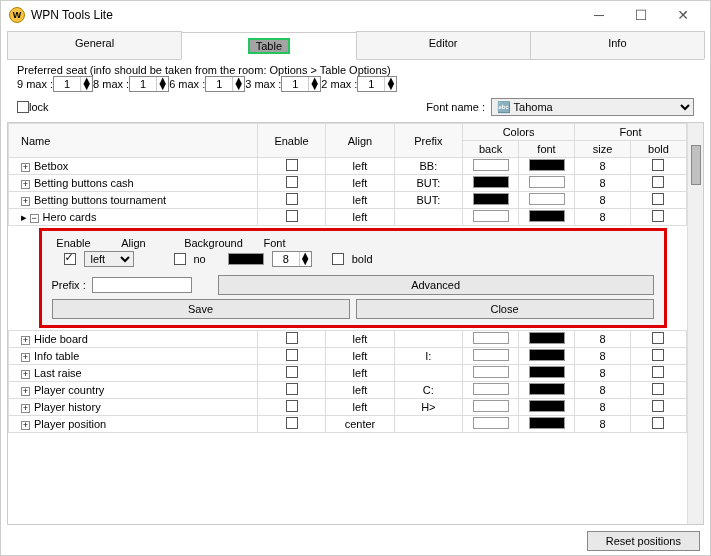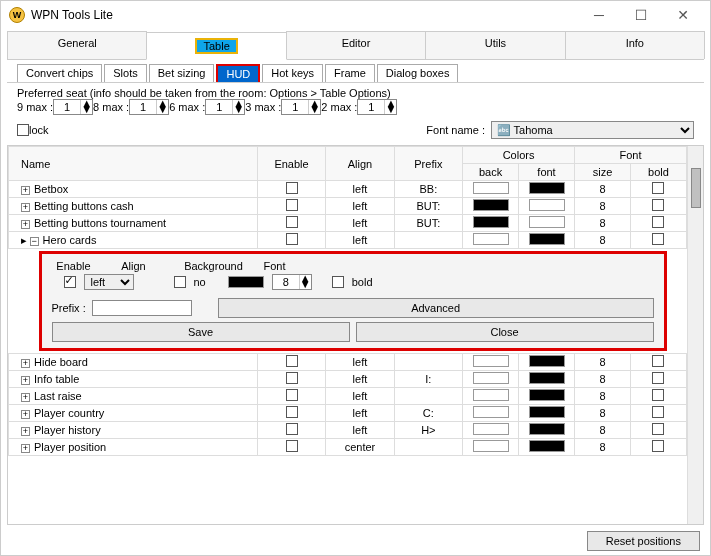--- a/index.html
+++ b/index.html
@@ -6,21 +6,21 @@
 body { margin: 0; background: #f0f0f0; width: 711px; height: 556px; overflow: hidden; }
 .window { background: #fff; border: 1px solid #ccc; width: 711px; height: 556px; display: flex; flex-direction: column; }
 .titlebar { display: flex; align-items: center; height: 28px; padding: 0 8px; background: #fff; }
 .titlebar .icon { width: 16px; height: 16px; border-radius: 50%; background: #f5c242; border: 1px solid #b08000; margin-right: 6px; display:flex; align-items:center; justify-content:center; font-size:9px; font-weight:bold; color:#000;}
 .titlebar .title { flex: 1; font-size: 12px; }
 .winbtns { display: flex; gap: 12px; padding-right:4px;}
 .winbtn { width: 30px; text-align: center; color: #555; font-size: 14px; cursor: default; }
 .maintabs { display: flex; border-bottom: 1px solid #ccc; margin: 2px 6px 0 6px; }
 .maintab { flex: 1; text-align: center; padding: 5px 0; border: 1px solid #ccc; border-bottom: none; background: #f5f5f5; margin-right: -1px; }
 .maintab.active { background: #fff; position: relative; top: 1px; border-bottom: 1px solid #fff; }
-.maintab .hl { display: inline-block; border: 2px solid #eab308; padding: 0 6px; background:#0ea5e9;}
+.maintab .hl { display: inline-block; border: 2px solid #22c55e; padding: 0 6px; background:#a3a3a3;}
 .subtabs { display: flex; gap: 2px; padding: 4px 10px 0 10px; border-bottom:1px solid #ccc; margin:0 6px;}
 .subtab { border: 1px solid #aaa; border-bottom:none; padding: 2px 8px; background: #fff; }
 .subtab.active { background: #0066cc; color: #fff; border:2px solid #d00; border-bottom:none; }
 .content { padding: 4px 10px; flex: 0 0 auto; margin:0 6px;}
 .row { display: flex; align-items: center; margin: 0 0; }
 .spin { display: inline-flex; border: 1px solid #888; background:#fff;}
 .spin input { width: 26px; border: none; text-align: center; padding: 1px 2px; }
 .spin .arrows { display: flex; flex-direction: column; font-size: 6px; line-height:6px;width:12px; border-left:1px solid #ccc; }
 .spin .arrows span { text-align:center; }
 .chk { width: 12px; height: 12px; border: 1px solid #555; display: inline-block; background:#fff; position:relative;}
@@ -68,33 +68,23 @@
       <span class="winbtn">─</span>
       <span class="winbtn">☐</span>
       <span class="winbtn">✕</span>
     </div>
   </div>
 
   <div class="maintabs">
     <div class="maintab">General</div>
     <div class="maintab active"><span class="hl">Table</span></div>
     <div class="maintab">Editor</div>
-    <div class="maintab">Utils</div>
     <div class="maintab">Info</div>
   </div>
 
-  <div class="subtabs">
-    <div class="subtab">Convert chips</div>
-    <div class="subtab">Slots</div>
-    <div class="subtab">Bet sizing</div>
-    <div class="subtab active">HUD</div>
-    <div class="subtab">Hot keys</div>
-    <div class="subtab">Frame</div>
-    <div class="subtab">Dialog boxes</div>
-  </div>
 
   <div class="content">
     <div>Preferred seat (info should be taken from the room: Options &gt; Table Options)</div>
     <div class="row" id="seatrow">
         <span>9 max :</span>
     <span class="spin">
           <input value="1" style="">
           <span class="arrows">
             <span>▲</span>
             <span>▼</span>

